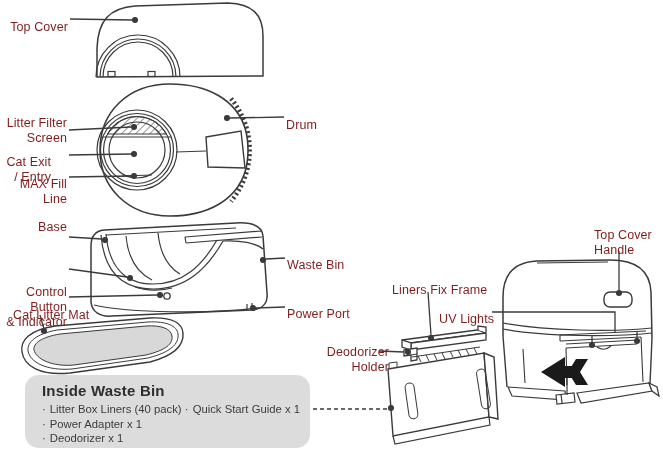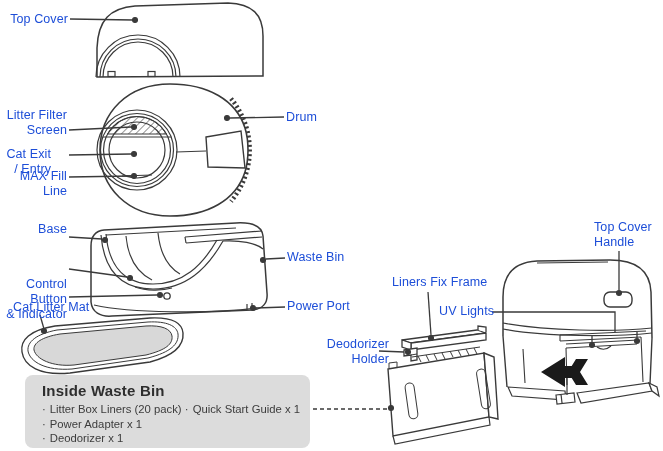--- a/index.html
+++ b/index.html
@@ -1,23 +1,23 @@
 <!DOCTYPE html>
 <html><head>
 <meta charset="utf-8">
 <style>
   html,body{margin:0;padding:0;background:#fff;}
   .stage{position:relative;width:663px;height:451px;background:#ffffff;overflow:hidden;
          font-family:"Liberation Sans",sans-serif;}
   svg{position:absolute;left:0;top:0;}
-  .lbl{position:absolute;font-size:12.5px;line-height:15px;color:#1d4ed8;
-       white-space:pre-line;letter-spacing:.1px;}
+  .lbl{position:absolute;font-size:12.5px;line-height:15px;color:#7f1d1d;
+       white-space:pre-line;letter-spacing:.1px;margin-top:8px;}
   .r{text-align:right;}
   .panel{position:absolute;left:25px;top:375px;width:285px;height:73px;
-         background:#dcdcdc;border-radius:8px;box-sizing:border-box;padding:7px 10px 0 17px;}
+         background:#dcdcdc;border-radius:14px;box-sizing:border-box;padding:7px 10px 0 17px;}
   .panel-title{font-size:15px;font-weight:bold;color:#2e2e2e;margin-bottom:3px;letter-spacing:.2px;}
   .panel-cols{display:flex;}
   .pcol1{width:143px;}
   .pcol2{flex:1;}
   .pitem{font-size:11.3px;line-height:14.5px;color:#3c3c3c;white-space:nowrap;}
   .pitem .b{margin-right:4px;}
 </style>
 </head>
 <body>
 
@@ -164,39 +164,39 @@
     <path d="M 313,409 L 387,409" fill="none" stroke-dasharray="4 3"></path>
     <circle cx="391" cy="408" r="2.4"></circle>
   </g>
 </svg>
 
   <div class="lbl r" style="right:595px;top:12px">Top Cover</div>
   <div class="lbl r" style="right:596px;top:108px">Litter Filter
 Screen</div>
   <div class="lbl r" style="right:612px;top:147px">Cat Exit / Entry</div>
   <div class="lbl r" style="right:596px;top:169px">MAX Fill Line</div>
-  <div class="lbl r" style="right:596px;top:222px">Base</div>
+  <div class="lbl r" style="right:596px;top:212px">Base</div>
   <div class="lbl r" style="right:596px;top:277px">Control Button
 &amp; Indicator</div>
   <div class="lbl" style="left:13px;top:300px">Cat Litter Mat</div>
   <div class="lbl" style="left:286px;top:110px">Drum</div>
   <div class="lbl" style="left:287px;top:250px">Waste Bin</div>
   <div class="lbl" style="left:287px;top:299px">Power Port</div>
   <div class="lbl r" style="right:274px;top:337px">Deodorizer
 Holder</div>
   <div class="lbl" style="left:392px;top:275px">Liners Fix Frame</div>
   <div class="lbl" style="left:439px;top:304px">UV Lights</div>
   <div class="lbl" style="left:594px;top:220px">Top Cover
 Handle</div>
 
   <div class="panel">
     <div class="panel-title">Inside Waste Bin</div>
     <div class="panel-cols">
       <div class="pcol1">
-        <div class="pitem"><span class="b">·</span><span>Litter Box Liners (20 pack)</span></div>
+        <div class="pitem"><span class="b">·</span><span>Litter Box Liners (40 pack)</span></div>
         <div class="pitem"><span class="b">·</span><span>Power Adapter x 1</span></div>
         <div class="pitem"><span class="b">·</span><span>Deodorizer x 1</span></div>
       </div>
       <div class="pcol2">
         <div class="pitem"><span class="b">·</span><span>Quick Start Guide x 1</span></div>
       </div>
     </div>
   </div>
 
 </div>

